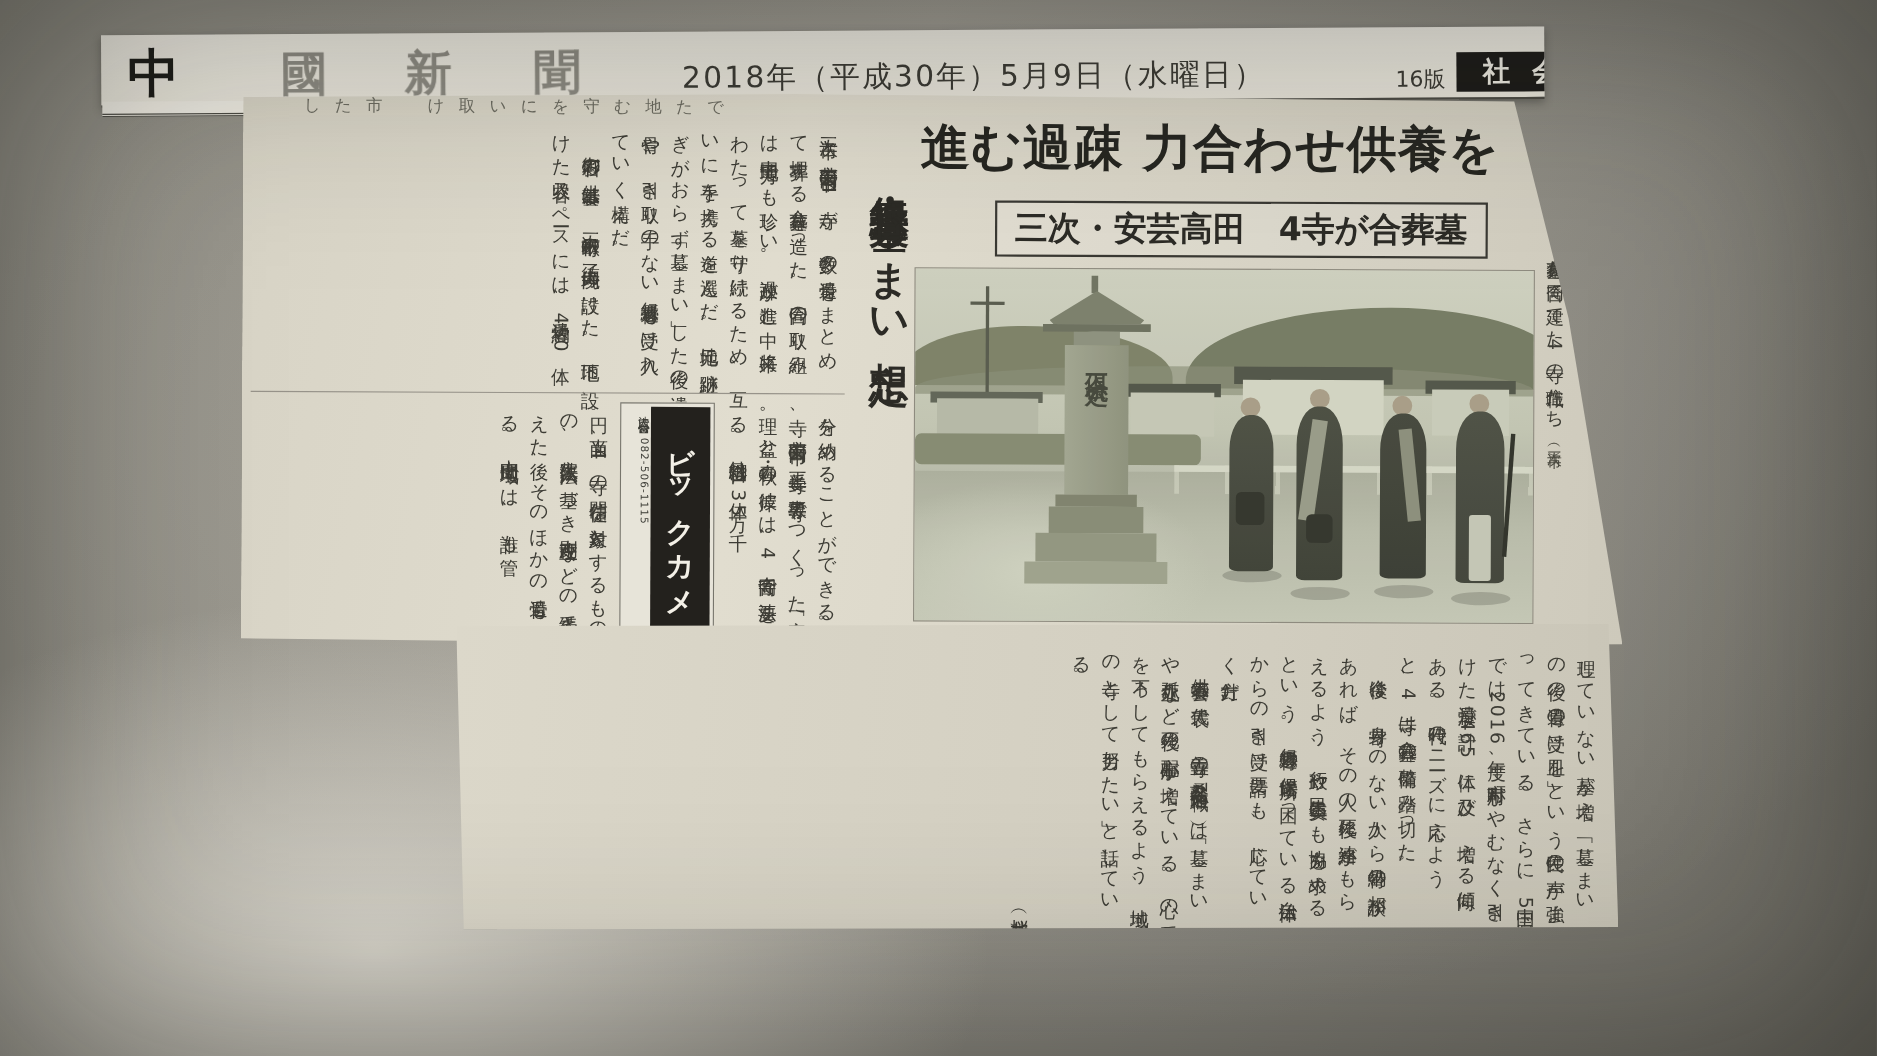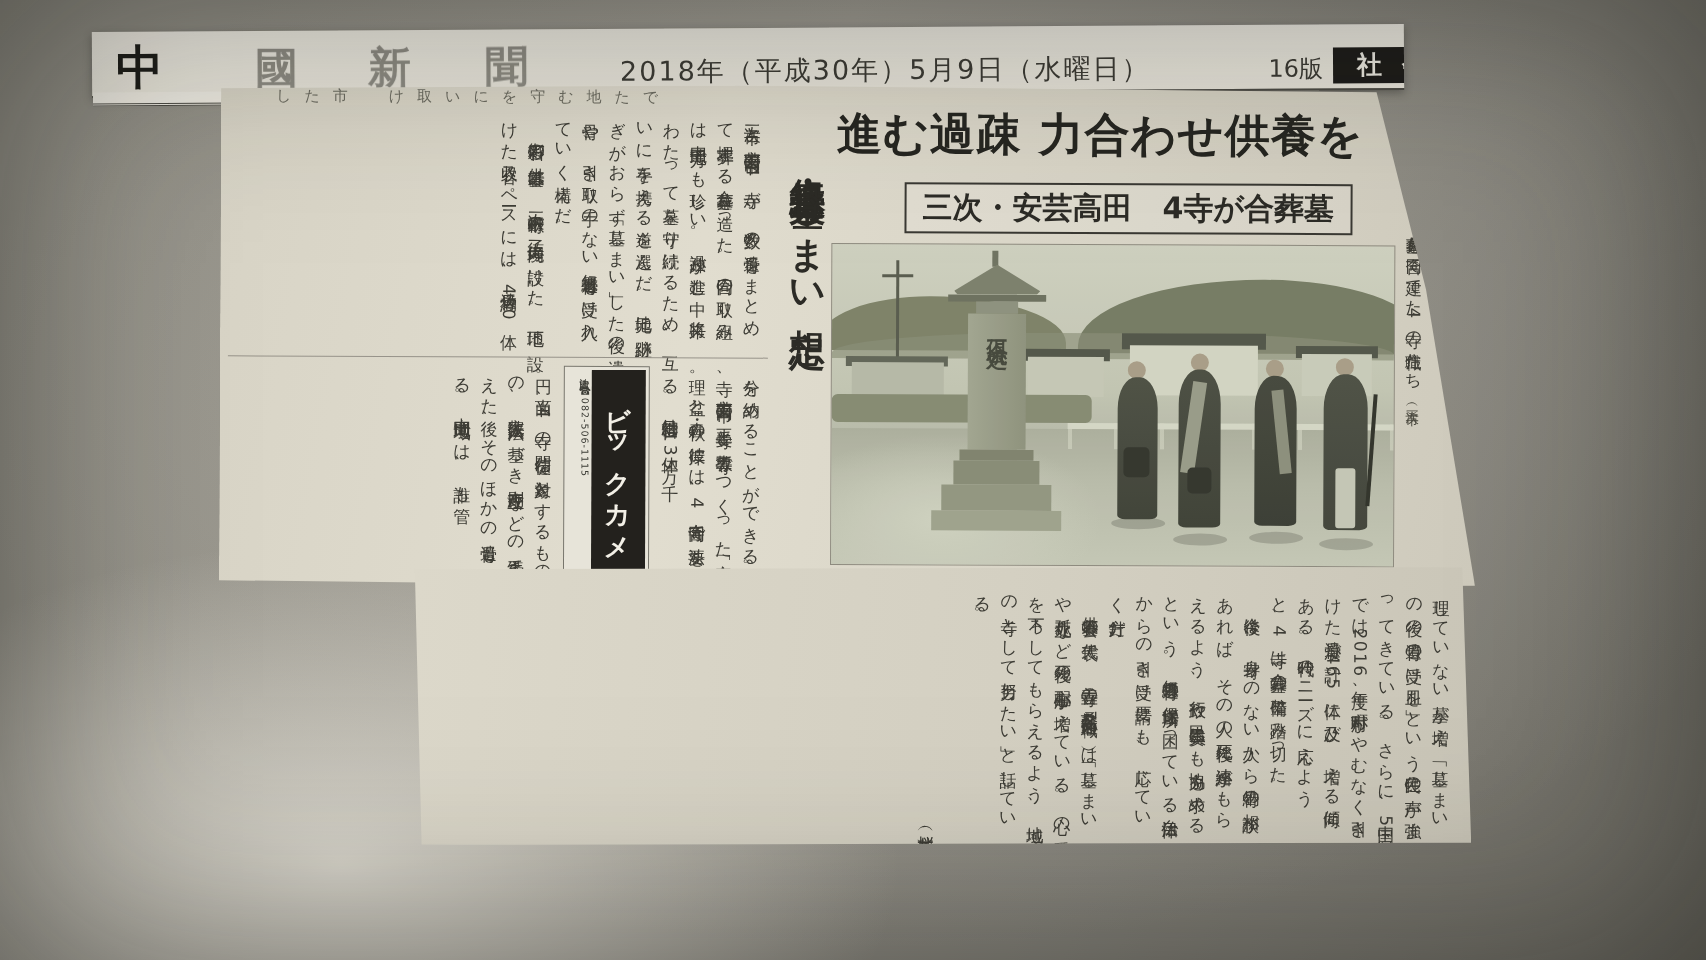--- a/index.html
+++ b/index.html
@@ -23,21 +23,21 @@
     background:linear-gradient(180deg,#f2efe6,#e9e6db);
     border-bottom:2px solid #4c4b44;
     transform:rotate(-.35deg);
     box-shadow:0 3px 8px rgba(30,30,26,.35);
     display:flex;align-items:flex-end;padding:0 0 5px 24px;box-sizing:border-box;
     white-space:nowrap;overflow:hidden;
   }
   .mh-char{font-family:"DejaVu Serif",serif;font-weight:bold;font-size:47px;line-height:1;color:#1c1c18;}
   .mh-char.faded{color:#8f8d84;filter:blur(.7px);font-size:43px;}
   .mh-date{margin-left:92px;font-size:27px;color:#3c3b35;letter-spacing:2px;line-height:1.2;}
-  .mh-edition{margin-left:118px;font-size:24px;color:#3c3b35;line-height:1.2;text-align:center;}
+  .mh-edition{margin-left:118px;font-size:20px;color:#3c3b35;line-height:1.2;text-align:center;}
   .mh-badge{margin-left:10px;background:#1d1c19;color:#efede4;font-weight:bold;
     font-size:25px;line-height:1.2;padding:3px 24px;letter-spacing:20px;}
   .masthead-tab{position:absolute;left:93px;top:92px;width:142px;height:11px;
     background:#efece3;border-bottom:3px double #4c4b44;transform:rotate(-.35deg);}
 
   
   .clipping-main{
     position:absolute;left:220px;top:86px;width:1256px;height:502px;
     background:linear-gradient(100deg,#d8d4c6,#e1ddcf 38%,#d9d5c7 68%,#cecabc);
     transform:rotate(.25deg);

